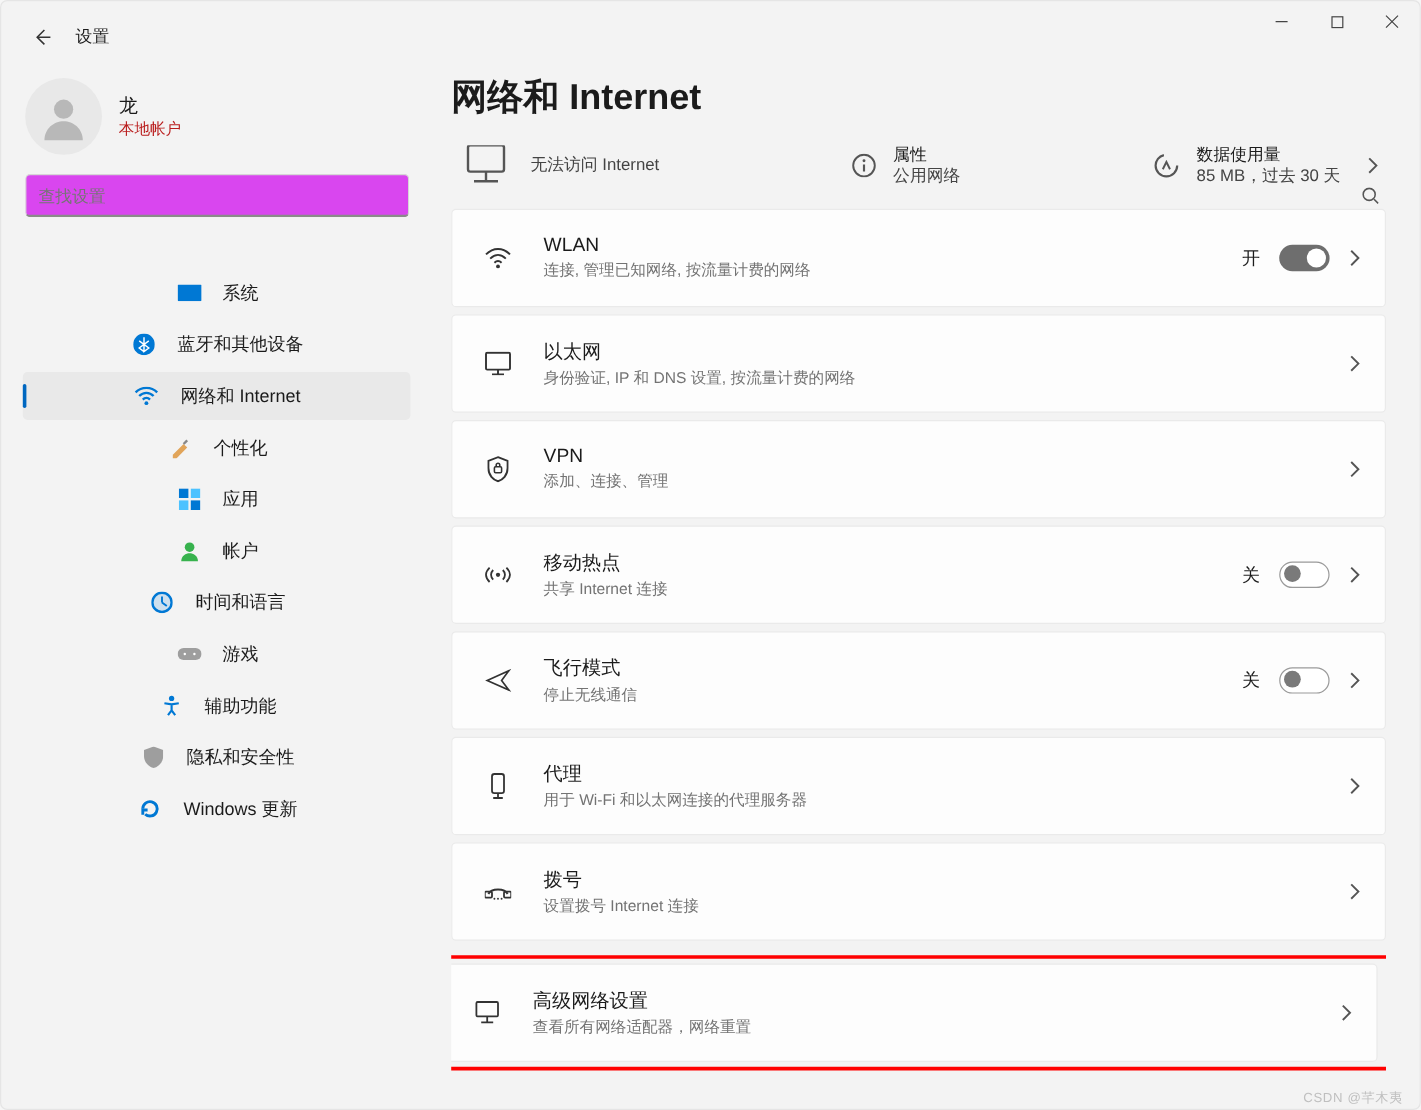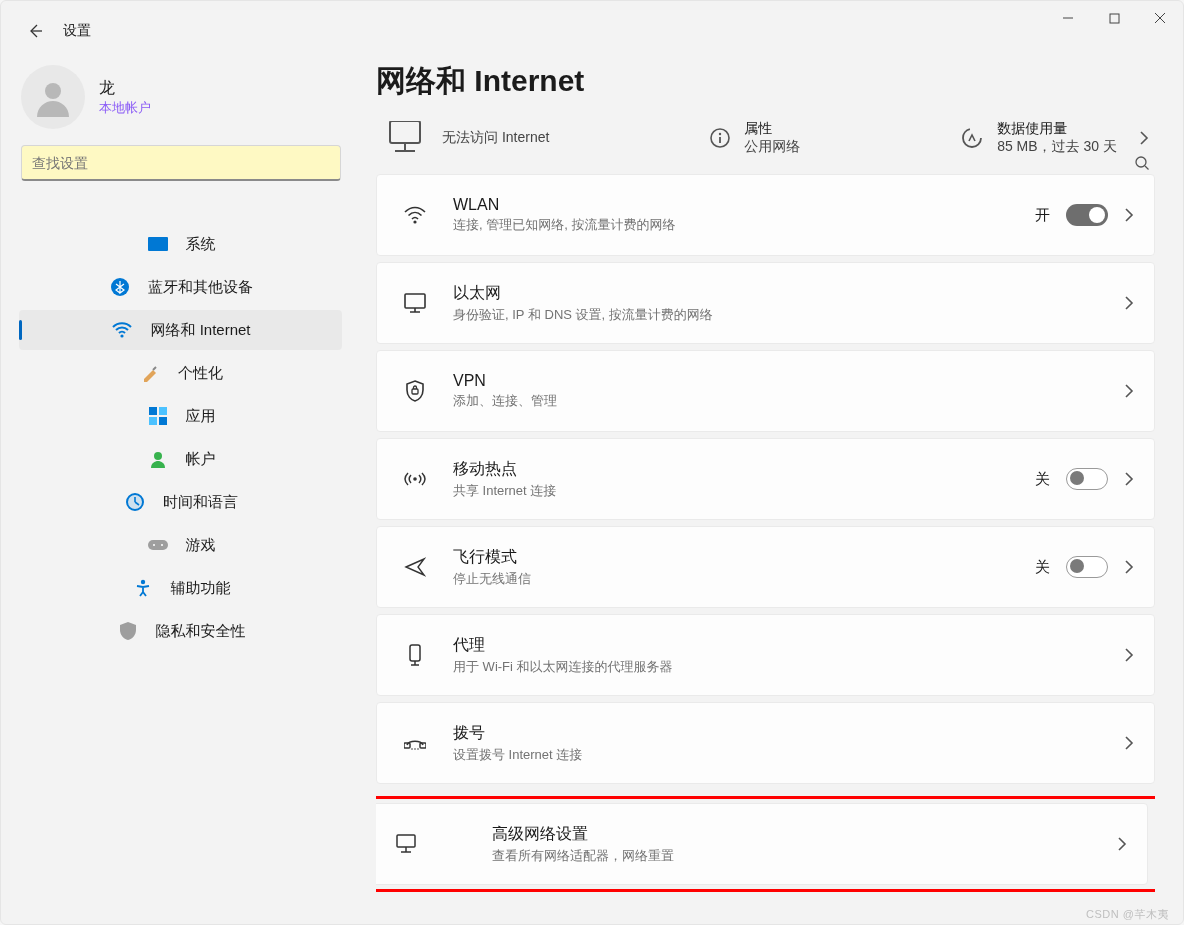--- a/index.html
+++ b/index.html
@@ -68,35 +68,35 @@
     width: 64px; height: 64px;
     border-radius: 50%;
     background: #e8e8e8;
     display: flex;
     align-items: center;
     justify-content: center;
     color: #8c8c8c;
     margin-right: 14px;
   }
   .user-block .uname { font-size: 16px; }
-  .user-block .utype { font-size: 13px; color: #8b5cf6; margin-top: 0; }
+  .user-block .utype { font-size: 13px; color: #b91c1c; margin-top: 0; }
 
   
   .search-wrap {
     margin: 0 20px 20px 20px;
     position: relative;
   }
   .search-wrap input {
     width: 320px;
     height: 36px;
     box-sizing: border-box;
     border: 1px solid #d6d6d6;
     border-bottom: 2px solid #8a8a8a;
     border-radius: 4px;
-    background: #fef9c3;
+    background: #d946ef;
     padding: 0 36px 0 10px;
     font-size: 14px;
     outline: none;
   }
   .search-wrap .sicon {
     position: absolute;
     right: 14px; top: 50%;
     transform: translateY(-50%);
     color: #666;
     font-size: 14px;
@@ -240,21 +240,21 @@
   }
 
   .highlight-box {
     border: 3px solid #ff0000;
     border-radius: 4px;
     padding: 4px;
     margin-top: 6px;
     margin-left: -26px;
     margin-right: -10px;
   }
-  .highlight-box .card { margin: 0 10px; gap: 48px; }
+  .highlight-box .card { margin: 0 10px; }
 
   .watermark {
     position:absolute;
     right: 14px;
     bottom: 2px;
     font-size: 11px;
     color:#bfbfbf;
     letter-spacing: .5px;
   }
 
@@ -401,20 +401,29 @@
       </span>
       <span>辅助功能</span>
     </div>
     <div class="nav-item">
       <span class="nicon">
         <svg width="16" height="18" viewBox="0 0 16 18">
             <path d="M8 0l8 3v5c0 5-3.5 9-8 10C3.5 17 0 13 0 8V3l8-3z" fill="#9e9e9e"></path>
           </svg>
       </span>
       <span>隐私和安全性</span>
+    </div>
+    <div class="nav-item">
+      <span class="nicon">
+        <svg width="18" height="18" viewBox="0 0 18 18">
+            <path d="M3 9a6 6 0 1 1 2 4.5" fill="none" stroke="#0078d4" stroke-width="2.4"></path>
+            <path d="M3 14v-4h4" fill="none" stroke="#0078d4" stroke-width="2.4"></path>
+          </svg>
+      </span>
+      <span>Windows 更新</span>
     </div>
   </div>
 
   <div class="main">
     <div class="page-title">网络和 Internet</div>
 
     <div class="top-status">
       <div class="seg">
         <span class="eth-icon">
           <svg width="46" height="34" viewBox="0 0 46 34">

